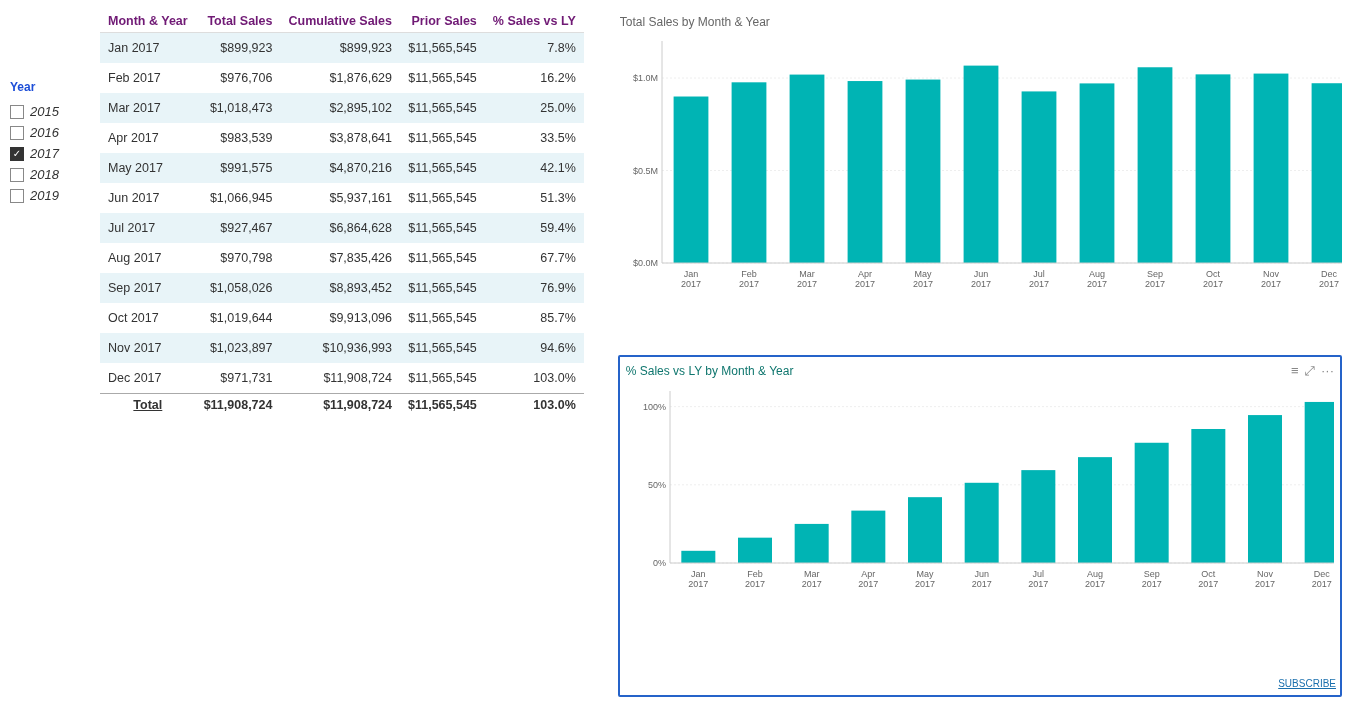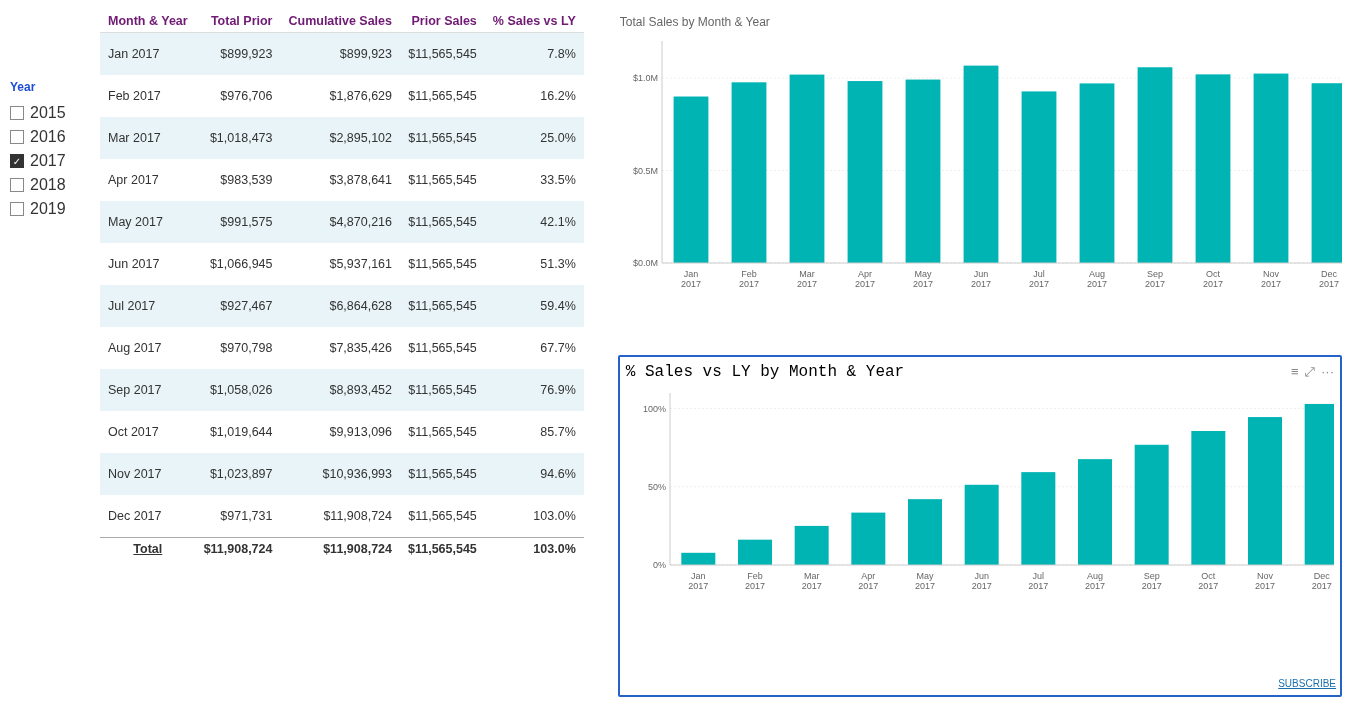--- a/index.html
+++ b/index.html
@@ -68,22 +68,23 @@
       border-color: #333;
     }
 
     .year-checkbox.checked::after {
       content: '✓';
       color: #fff;
       font-size: 10px;
     }
 
     .year-label {
-      font-size: 16px;
+      font-size: 13px;
       color: #333;
+      font-style: italic;
     }
 
     
     .data-table-container {
       flex: 0 0 auto;
     }
 
     .data-table {
       border-collapse: collapse;
       font-size: 12.5px;
@@ -96,21 +97,21 @@
       text-align: right;
       border-bottom: 1px solid #ddd;
       white-space: nowrap;
     }
 
     .data-table thead th:first-child {
       text-align: left;
     }
 
     .data-table tbody tr td {
-      padding: 14px 8px;
+      padding: 8px 8px;
       text-align: right;
       white-space: nowrap;
     }
 
     .data-table tbody tr td:first-child {
       text-align: left;
     }
 
     .data-table tbody tr:nth-child(odd) {
       background: #e8f4f8;
@@ -172,23 +173,22 @@
     }
 
     .chart-bottom-header {
       display: flex;
       justify-content: space-between;
       align-items: center;
       margin-bottom: 4px;
     }
 
     .chart-bottom-title {
-      font-size: 16px;
-      color: #000000;
-      font-family: Liberation Mono, monospace;
+      font-size: 12px;
+      color: #0f766e;
     }
 
     .chart-bottom-icons {
       display: flex;
       gap: 6px;
       color: #888;
       font-size: 13px;
     }
 
     .bar-chart-bottom {
@@ -256,21 +256,21 @@
           <div class="year-checkbox"></div>
           <span class="year-label">2019</span>
         </div>
       </div>
 
     <div class="data-table-container">
       <table class="data-table">
         <thead>
           <tr>
             <th>Month &amp; Year</th>
-            <th>Total Prior</th>
+            <th>Total Sales</th>
             <th>Cumulative Sales</th>
             <th>Prior Sales</th>
             <th>% Sales vs LY</th>
           </tr>
         </thead>
         <tbody>
         <tr>
               <td>Jan 2017</td>
               <td>$899,923</td>
               <td>$899,923</td>

